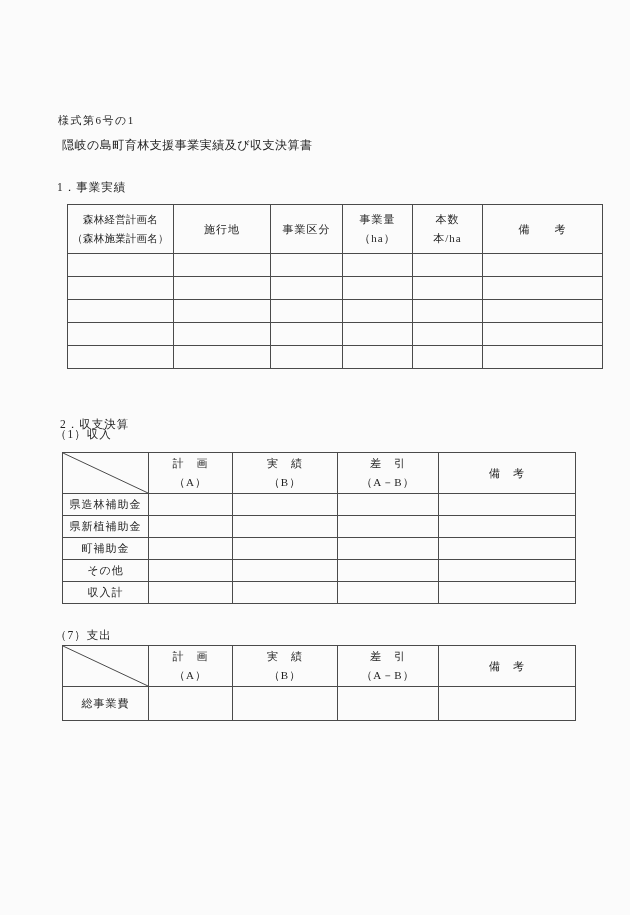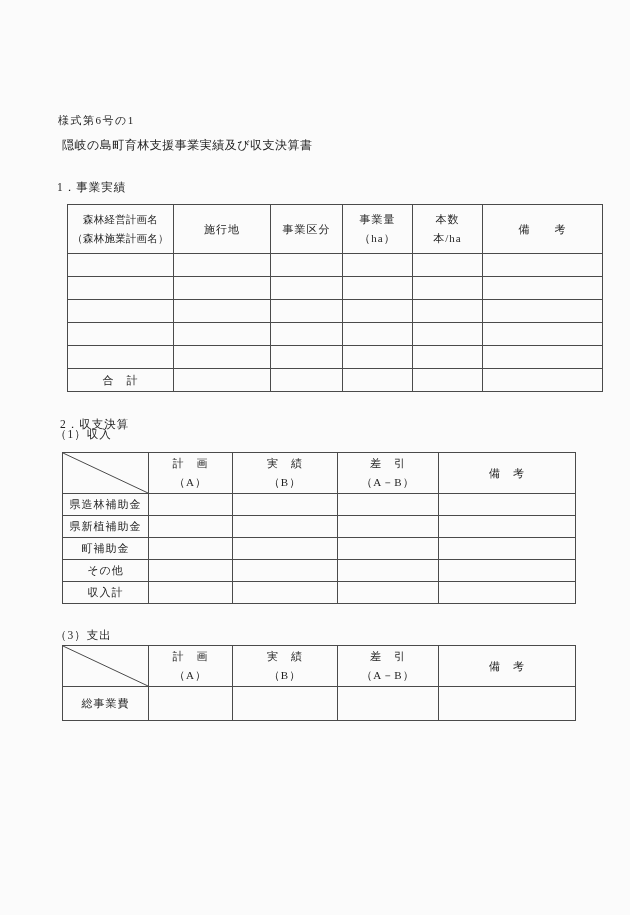--- a/index.html
+++ b/index.html
@@ -140,28 +140,20 @@
           <td></td>
       </tr>
       <tr>
         <td></td>
           <td></td>
           <td></td>
           <td></td>
           <td></td>
           <td></td>
       </tr>
-      <tr>
-        <td>合　計</td>
-        <td></td>
-          <td></td>
-          <td></td>
-          <td></td>
-          <td></td>
-      </tr>
     </tbody>
   </table>
 
   <div class="sec-heading" id="sec2-heading">2．収支決算</div>
   <div class="sec-heading" id="sub-income">（1）収入</div>
 
   <table id="table2">
     <colgroup>
       <col style="width:86px">
         <col style="width:84px">
@@ -225,21 +217,21 @@
       <tr>
         <td>収入計</td>
         <td></td>
           <td></td>
           <td></td>
           <td></td>
       </tr>
     </tbody>
   </table>
 
-  <div class="sec-heading" id="sub-expense">（3）支出</div>
+  <div class="sec-heading" id="sub-expense">（7）支出</div>
 
   <table id="table3">
     <colgroup>
       <col style="width:86px">
         <col style="width:84px">
         <col style="width:105px">
       <col style="width:101px">
         <col style="width:137px">
     </colgroup>
     <thead>

